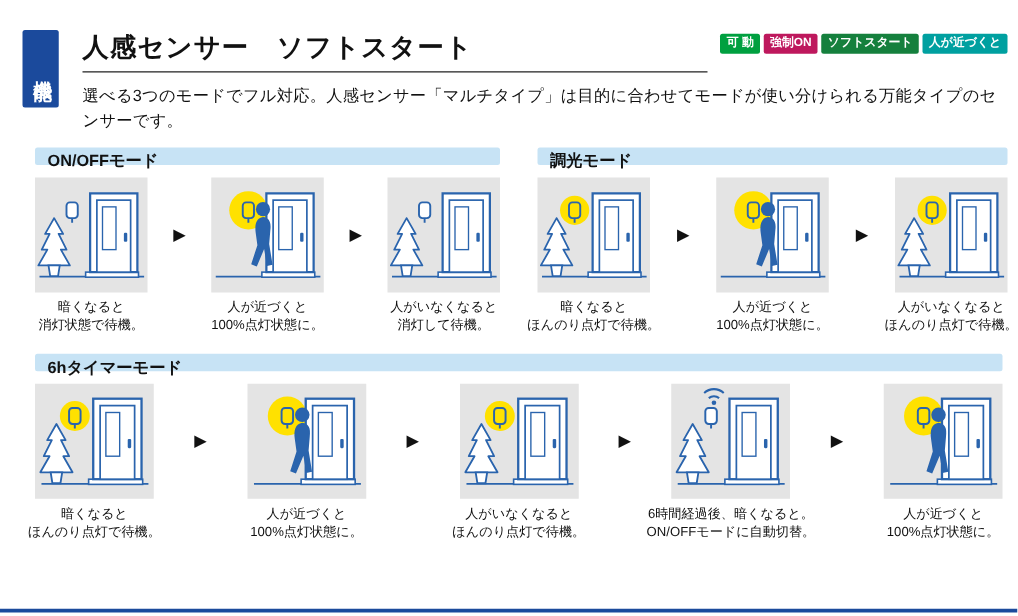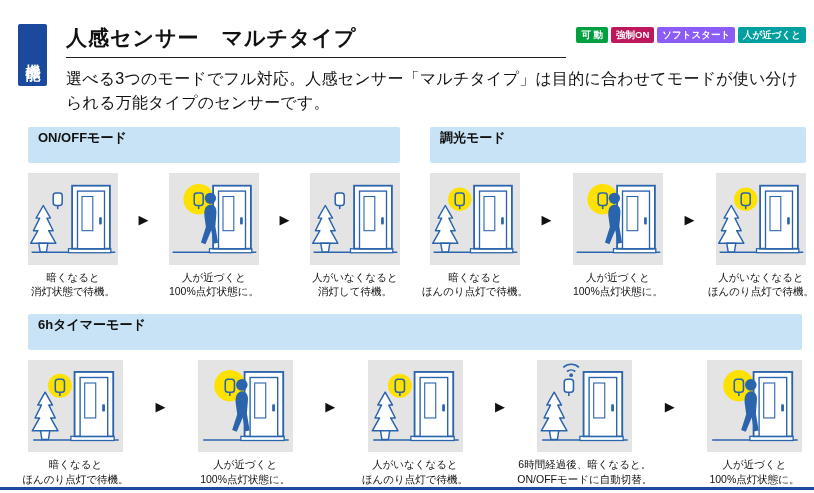--- a/index.html
+++ b/index.html
@@ -24,29 +24,29 @@
   }
   .head-main { flex: 1; margin-left: 19px; min-width: 0; }
   .title-row { display: flex; align-items: flex-start; }
   .title-wrap { flex: 1; border-bottom: 1.5px solid #222; padding-bottom: 5px; margin-right: 10px; }
   .title { margin: 0; font-size: 21px; font-weight: bold; letter-spacing: 1px; }
   .tags { display: flex; gap: 3px; padding-top: 3px; flex: none; }
   .tag {
     color: #fff; font-size: 9.5px; font-weight: bold;
     padding: 3px 5px; border-radius: 2px; line-height: 1; white-space: nowrap; text-align: right;
   }
-  .desc { margin: 9px 2px 0 0; font-size: 16px; line-height: 1.5; letter-spacing: 0.2px; }
+  .desc { margin: 9px 2px 0 0; font-size: 13px; line-height: 1.5; letter-spacing: 0.2px; }
 
   
   .row-top { display: flex; gap: 30px; margin: 12px 8px 0 28px; }
   .mode-section.first { width: 372px; flex: none; }
   .mode-section.second { flex: 1; }
   .sixh { margin: 16px 12px 0 28px; }
   .section-bar {
-    height: 36px; line-height: 21px; background: #c7e3f5;
+    height: 14px; line-height: 21px; background: #c7e3f5;
     font-size: 13px; font-weight: bold; padding-left: 10px; border-radius: 2px;
   }
   .steps { display: flex; justify-content: space-between; margin-top: 10px; }
   .step { display: flex; flex-direction: column; align-items: center; width: 90px; flex: none; }
   .row2 .step { width: 95px; }
   .scene { width: 100%; height: 92px; background: #e4e4e4; }
   .scene-svg { display: block; width: 100%; height: 100%; }
   .caption {
     width: 150px; margin: 5px -30px 0;
     font-size: 10.5px; line-height: 1.35; text-align: center; white-space: pre-line;
@@ -94,26 +94,26 @@
   </defs>
 </svg>
 
 <div class="page">
 
   <div class="header">
     <div class="kinou">機能</div>
     <div class="head-main">
       <div class="title-row">
         <div class="title-wrap">
-          <h1 class="title">人感センサー　マルチタイプ</h1>
+          <h1 class="title">人感センサー　ソフトスタート</h1>
         </div>
         <div class="tags">
           <span class="tag" style="background-color: rgb(0, 160, 64);">可 動</span>
           <span class="tag" style="background-color: #be185d;">強制ON</span>
-          <span class="tag" style="background-color: #8b5cf6;">ソフトスタート</span>
+          <span class="tag" style="background-color: #15803d;">ソフトスタート</span>
           <span class="tag" style="background-color: rgb(0, 160, 160);">人が近づくと</span>
         </div>
       </div>
       <p class="desc">選べる3つのモードでフル対応。人感センサー「マルチタイプ」は目的に合わせてモードが使い分けられる万能タイプのセンサーです。</p>
     </div>
   </div>
 
   <div class="row-top">
 
     <section class="mode-section first">

